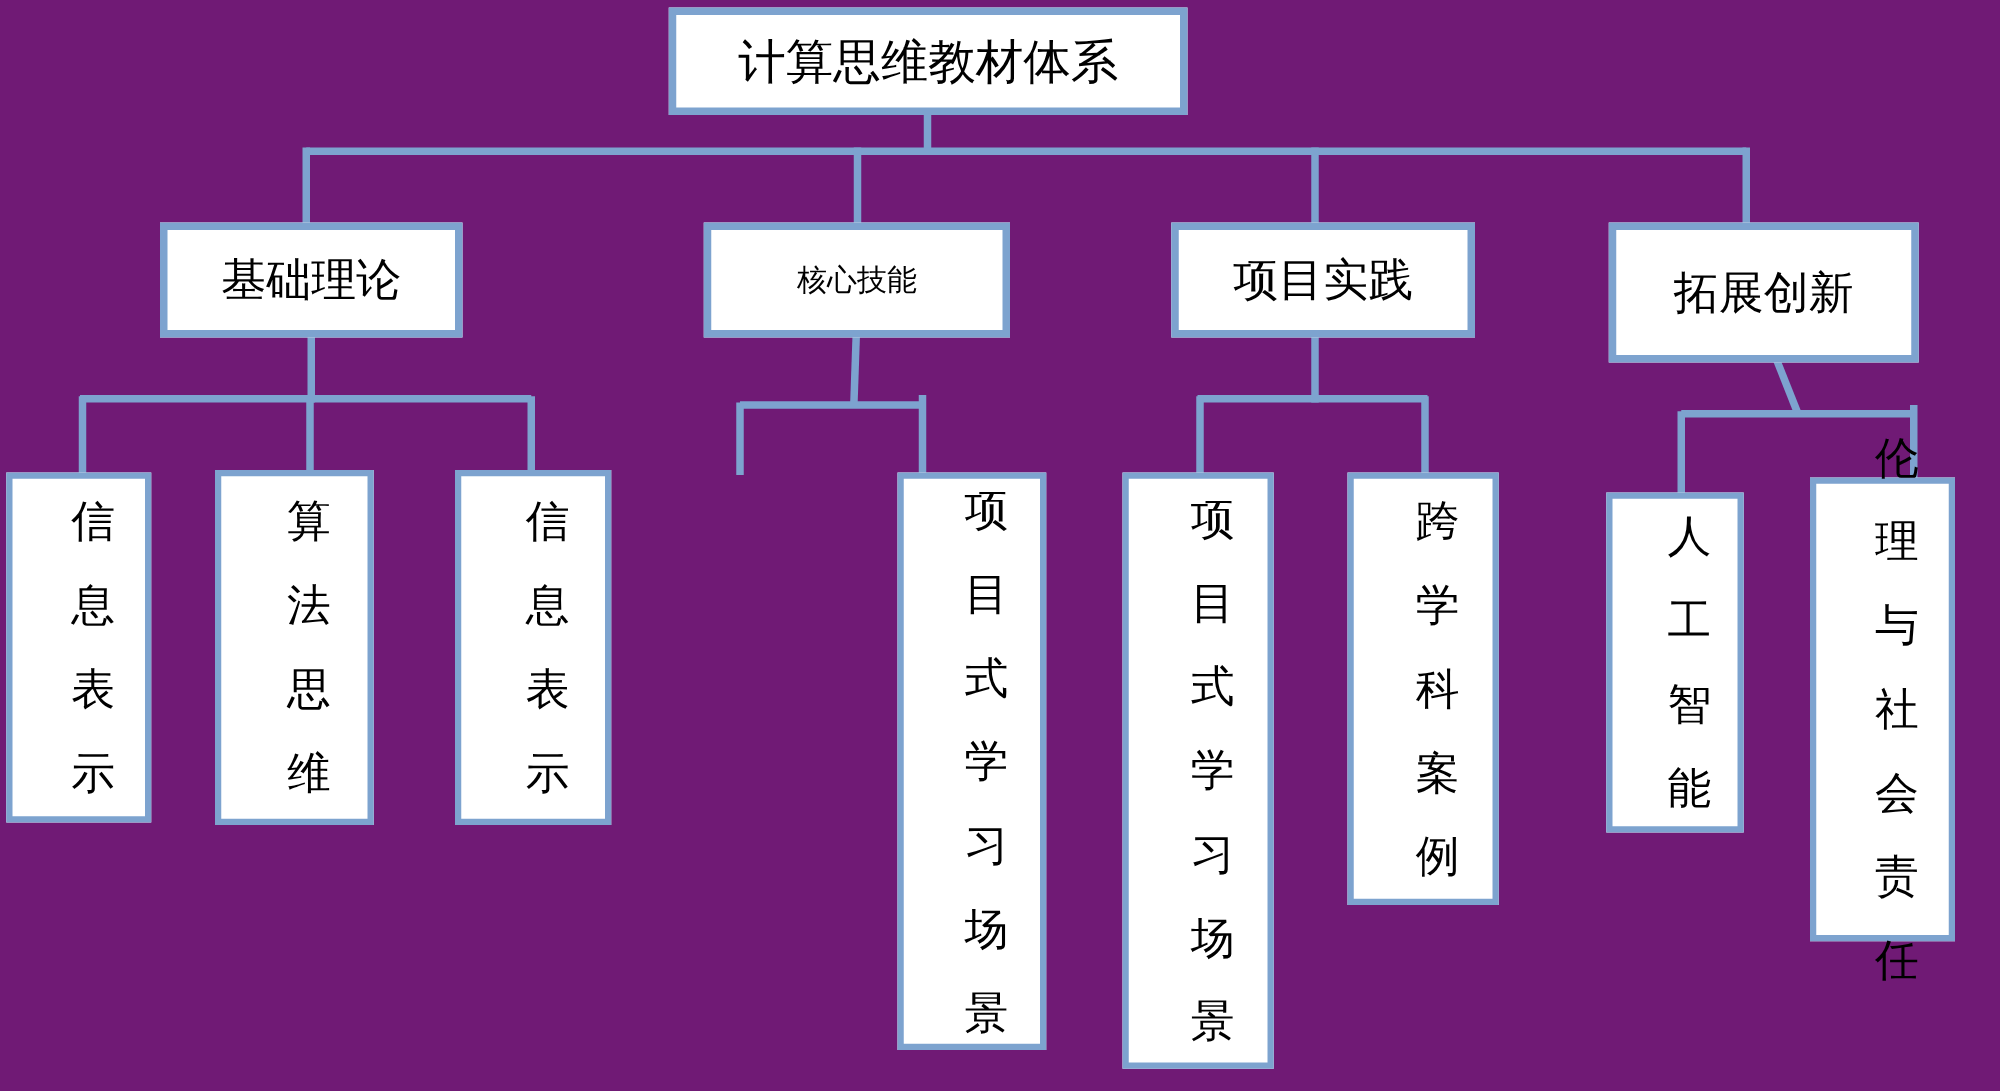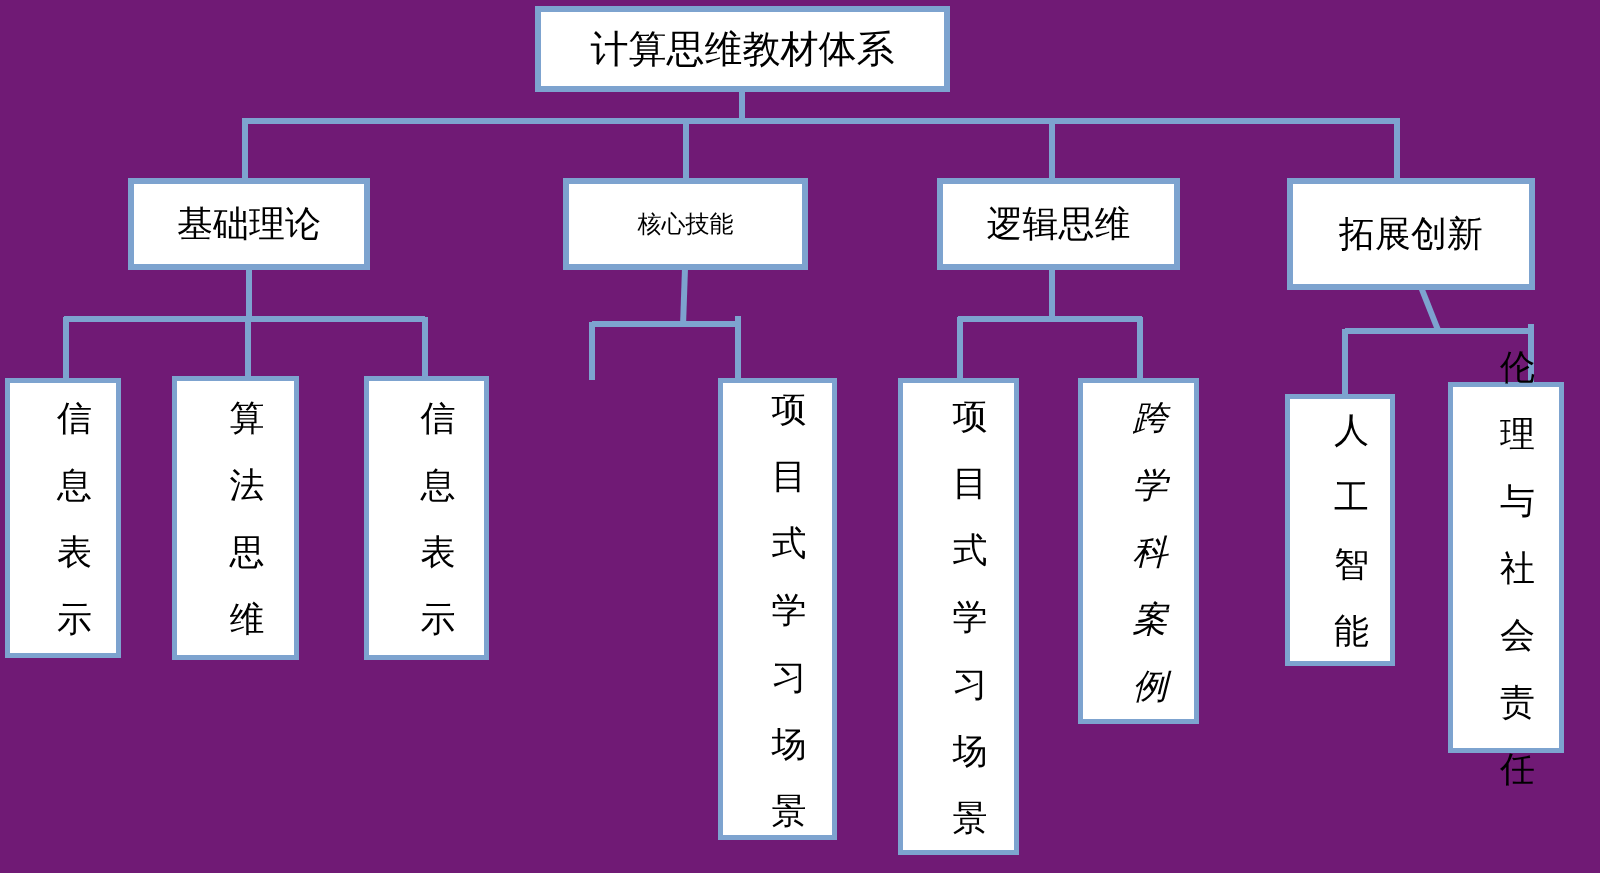--- a/index.html
+++ b/index.html
@@ -24,21 +24,21 @@
 
   .leaf{font-size:35px;padding-left:23px;}
   .leaf .vtxt{display:block;width:42px;line-height:67px;text-align:center;word-break:break-all;white-space:normal;}
 
   .l1{left:5px;   top:378px;width:116px;height:280px;}
   .l2x{left:172px;top:376px;width:127px;height:284px;}
   .l3{left:364px; top:376px;width:125px;height:284px;}
   .l4{left:540px; top:378px;width:118px;height:282px;}
   .l5{left:718px; top:378px;width:119px;height:462px;}
   .l6{left:898px; top:378px;width:121px;height:477px;}
-  .l7{left:1078px;top:378px;width:121px;height:346px;font-style:italic;}
+  .l7{left:1078px;top:378px;width:121px;height:346px;}
   .l8{left:1285px;top:394px;width:110px;height:272px;}
   .l9{left:1448px;top:382px;width:116px;height:371px;}
 </style>
 </head>
 <body>
 
 <div class="canvas">
 
   <svg class="connector-svg" viewBox="0 0 1600 873" xmlns="http://www.w3.org/2000/svg">
 
@@ -85,21 +85,21 @@
     <span>计算思维教材体系</span>
   </div>
 
   <div class="node h b1">
     <span>基础理论</span>
   </div>
   <div class="node h b2">
     <span>核心技能</span>
   </div>
   <div class="node h b3">
-    <span>逻辑思维</span>
+    <span>项目实践</span>
   </div>
   <div class="node h b4">
     <span>拓展创新</span>
   </div>
 
   <div class="node v leaf l1">
     <span class="vtxt">信息表示</span>
   </div>
   <div class="node v leaf l2x">
     <span class="vtxt">算法思维</span>

